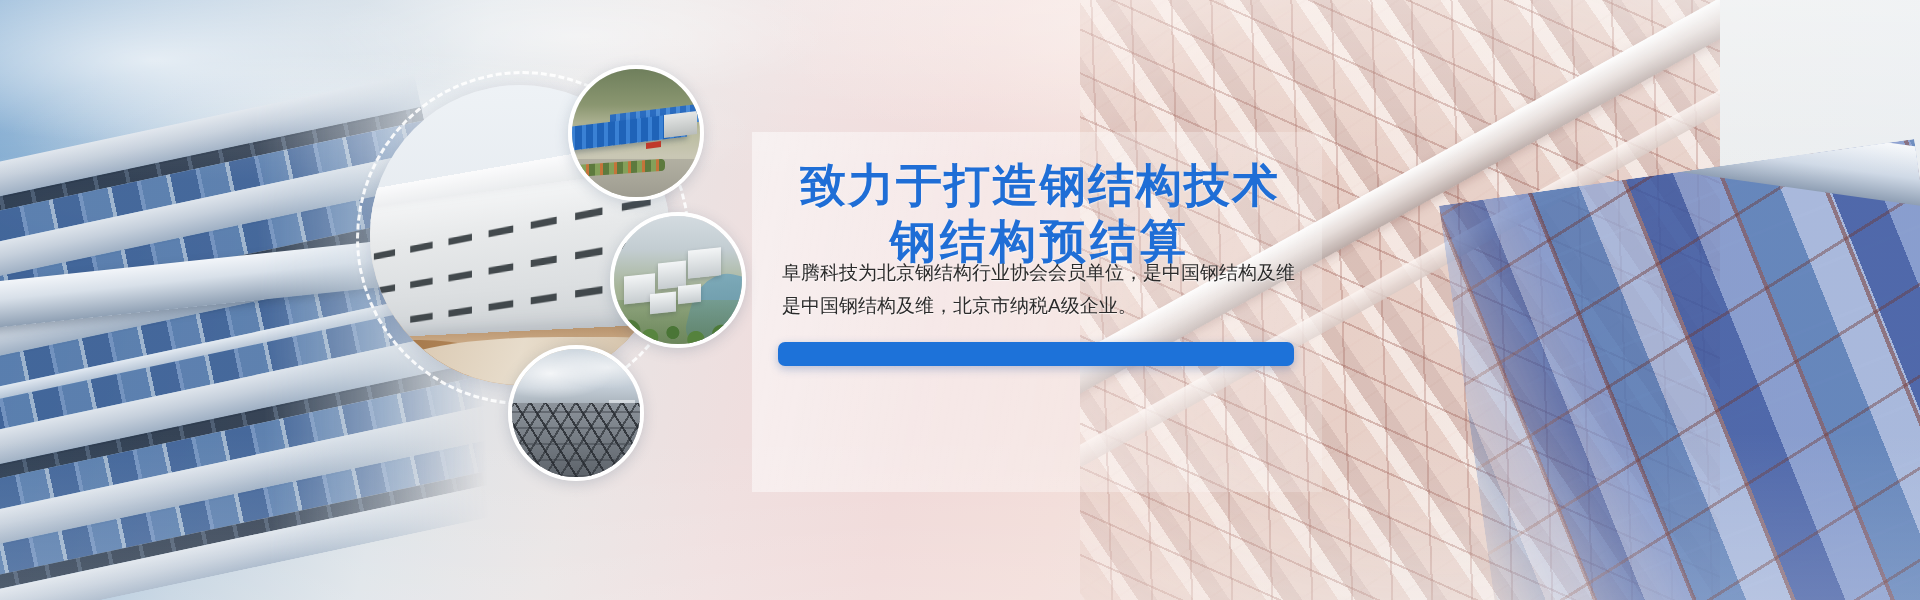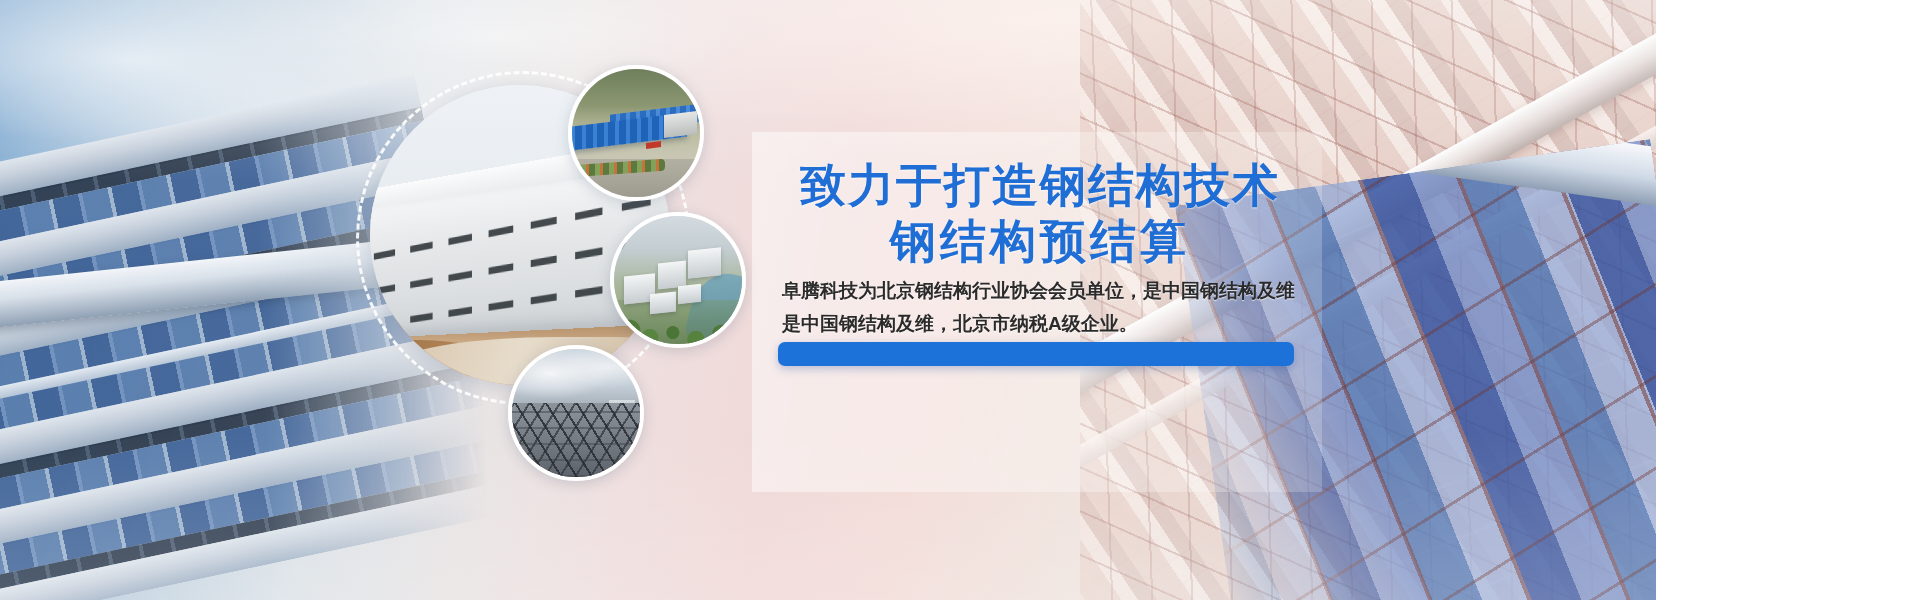--- a/index.html
+++ b/index.html
@@ -1,21 +1,21 @@
 <!DOCTYPE html>
 <html lang="zh"><head>
 <meta charset="utf-8">
 <title>Banner</title>
 <style>
   html,body{margin:0;padding:0;background:#fff;}
   body{font-family:"Liberation Sans","DejaVu Sans",sans-serif;}
 
   .banner{
     position:relative;
-    width:1656px;height:600px;
+    width:1920px;height:600px;
     overflow:hidden;
     background:#86efac;
   }
 
   
   .sky{
     position:absolute;inset:0;
     background:
       linear-gradient(103deg,
         #7ba7cf 0%,
@@ -307,26 +307,26 @@
     font-weight:bold;
     font-size:46px;
     line-height:56px;
     letter-spacing:2px;
     color:#1f6ed6;
     text-shadow:0 1px 2px rgba(255,255,255,.65);
   }
   .headline .l2{letter-spacing:4px;}
 
   .body-text{
-    position:absolute;left:782px;top:274px;
+    position:absolute;left:782px;top:256px;
     width:516px;
     font-size:19px;
     line-height:33px;
     color:#2b2b2b;
-    font-weight:700;
+    font-weight:400;
     text-shadow:0 1px 1px rgba(255,255,255,.7);
   }
 
   .badge{
     position:absolute;left:778px;top:342px;
     width:516px;
     box-sizing:border-box;
     padding:11px 16px 13px 16px;
     background:#1d72d9;
     border-radius:7px;

